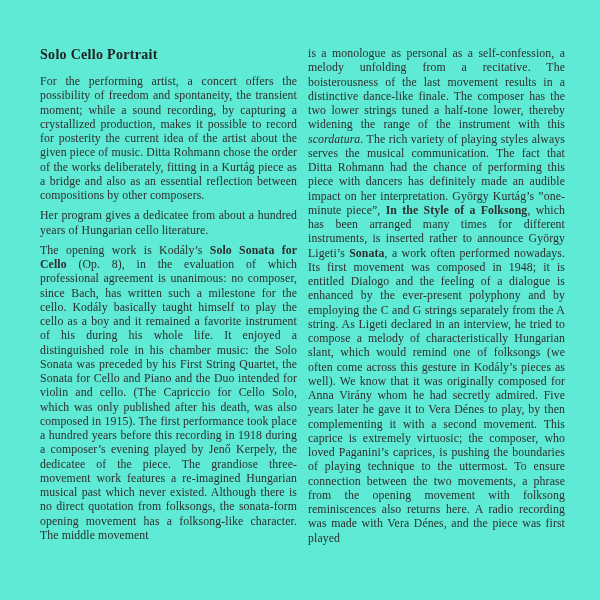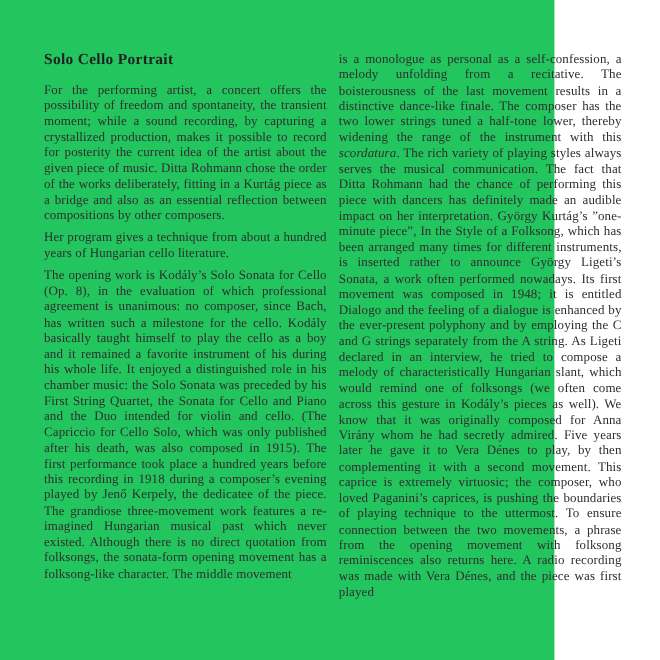--- a/index.html
+++ b/index.html
@@ -9,23 +9,23 @@
   body {
     width: 600px;
     height: 600px;
     background: #ffffff;
     font-family: "Liberation Serif", "DejaVu Serif", serif;
     color: #2e2e2e;
     overflow: hidden;
   }
   .page {
     position: relative;
-    width: 504px;
+    width: 600px;
     height: 600px;
-    background: #22c55e;
+    background: #5eead4;
   }
   .col {
     position: absolute;
     top: 46px;
     width: 257px;
     text-align: justify;
     font-size: 11.8px;
     line-height: 14.25px;
     letter-spacing: 0.1px;
     hyphens: none;
@@ -40,29 +40,29 @@
     margin: 0 0 11px 0;
     text-align: left;
     letter-spacing: 0.3px;
     color: #222222;
   }
   p {
     margin: 0 0 6px 0;
     padding: 0;
   }
   p:last-child { margin-bottom: 0; }
-  b { font-weight: normal; }
+  b { font-weight: bold; }
   i { }
 </style>
 </head>
 <body style="background: rgb(255, 255, 255); color: rgb(46, 46, 46);">
 
 <div class="page">
   <div class="col col-left">
       <h1 class="title">Solo Cello Portrait</h1>
       <p><span>For the performing artist, a concert offers the possibility of freedom and spontaneity, the transient moment; while a sound recording, by capturing a crystallized production, makes it possible to record for posterity the current idea of the artist about the given piece of music. Ditta Rohmann chose the order of the works deliberately, fitting in a Kurtág piece as a bridge and also as an essential reflection between compositions by other composers.</span></p>
-      <p><span>Her program gives a technique from about a hundred years of Hungarian cello literature.</span></p>
+      <p><span>Her program gives a dedicatee from about a hundred years of Hungarian cello literature.</span></p>
       <p><span>The opening work is Kodály’s </span><b>Solo Sonata for Cello</b><span> (Op. 8), in the evaluation of which professional agreement is unanimous: no composer, since Bach, has written such a milestone for the cello. Kodály basically taught himself to play the cello as a boy and it remained a favorite instrument of his during his whole life. It enjoyed a distinguished role in his chamber music: the Solo Sonata was preceded by his First String Quartet, the Sonata for Cello and Piano and the Duo intended for violin and cello. (The Capriccio for Cello Solo, which was only published after his death, was also composed in 1915). The first performance took place a hundred years before this recording in 1918 during a composer’s evening played by Jenő Kerpely, the dedicatee of the piece. The grandiose three-movement work features a re-imagined Hungarian musical past which never existed. Although there is no direct quotation from folksongs, the sonata-form opening movement has a folksong-like character. The middle movement</span></p>
     </div>
   <div class="col col-right">
       <p><span>is a monologue as personal as a self-confession, a melody unfolding from a recitative. The boisterousness of the last movement results in a distinctive dance-like finale. The composer has the two lower strings tuned a half-tone lower, thereby widening the range of the instrument with this </span><i>scordatura</i><span>. The rich variety of playing styles always serves the musical communication. The fact that Ditta Rohmann had the chance of performing this piece with dancers has definitely made an audible impact on her interpretation. György Kurtág’s ”one-minute piece”, </span><b>In the Style of a Folksong</b><span>, which has been arranged many times for different instruments, is inserted rather to announce György Ligeti’s </span><b>Sonata</b><span>, a work often performed nowadays. Its first movement was composed in 1948; it is entitled Dialogo and the feeling of a dialogue is enhanced by the ever-present polyphony and by employing the C and G strings separately from the A string. As Ligeti declared in an interview, he tried to compose a melody of characteristically Hungarian slant, which would remind one of folksongs (we often come across this gesture in Kodály’s pieces as well). We know that it was originally composed for Anna Virány whom he had secretly admired. Five years later he gave it to Vera Dénes to play, by then complementing it with a second movement. This caprice is extremely virtuosic; the composer, who loved Paganini’s caprices, is pushing the boundaries of playing technique to the uttermost. To ensure connection between the two movements, a phrase from the opening movement with folksong reminiscences also returns here. A radio recording was made with Vera Dénes, and the piece was first played</span></p>
     </div>
 </div>
 
 </body></html>

